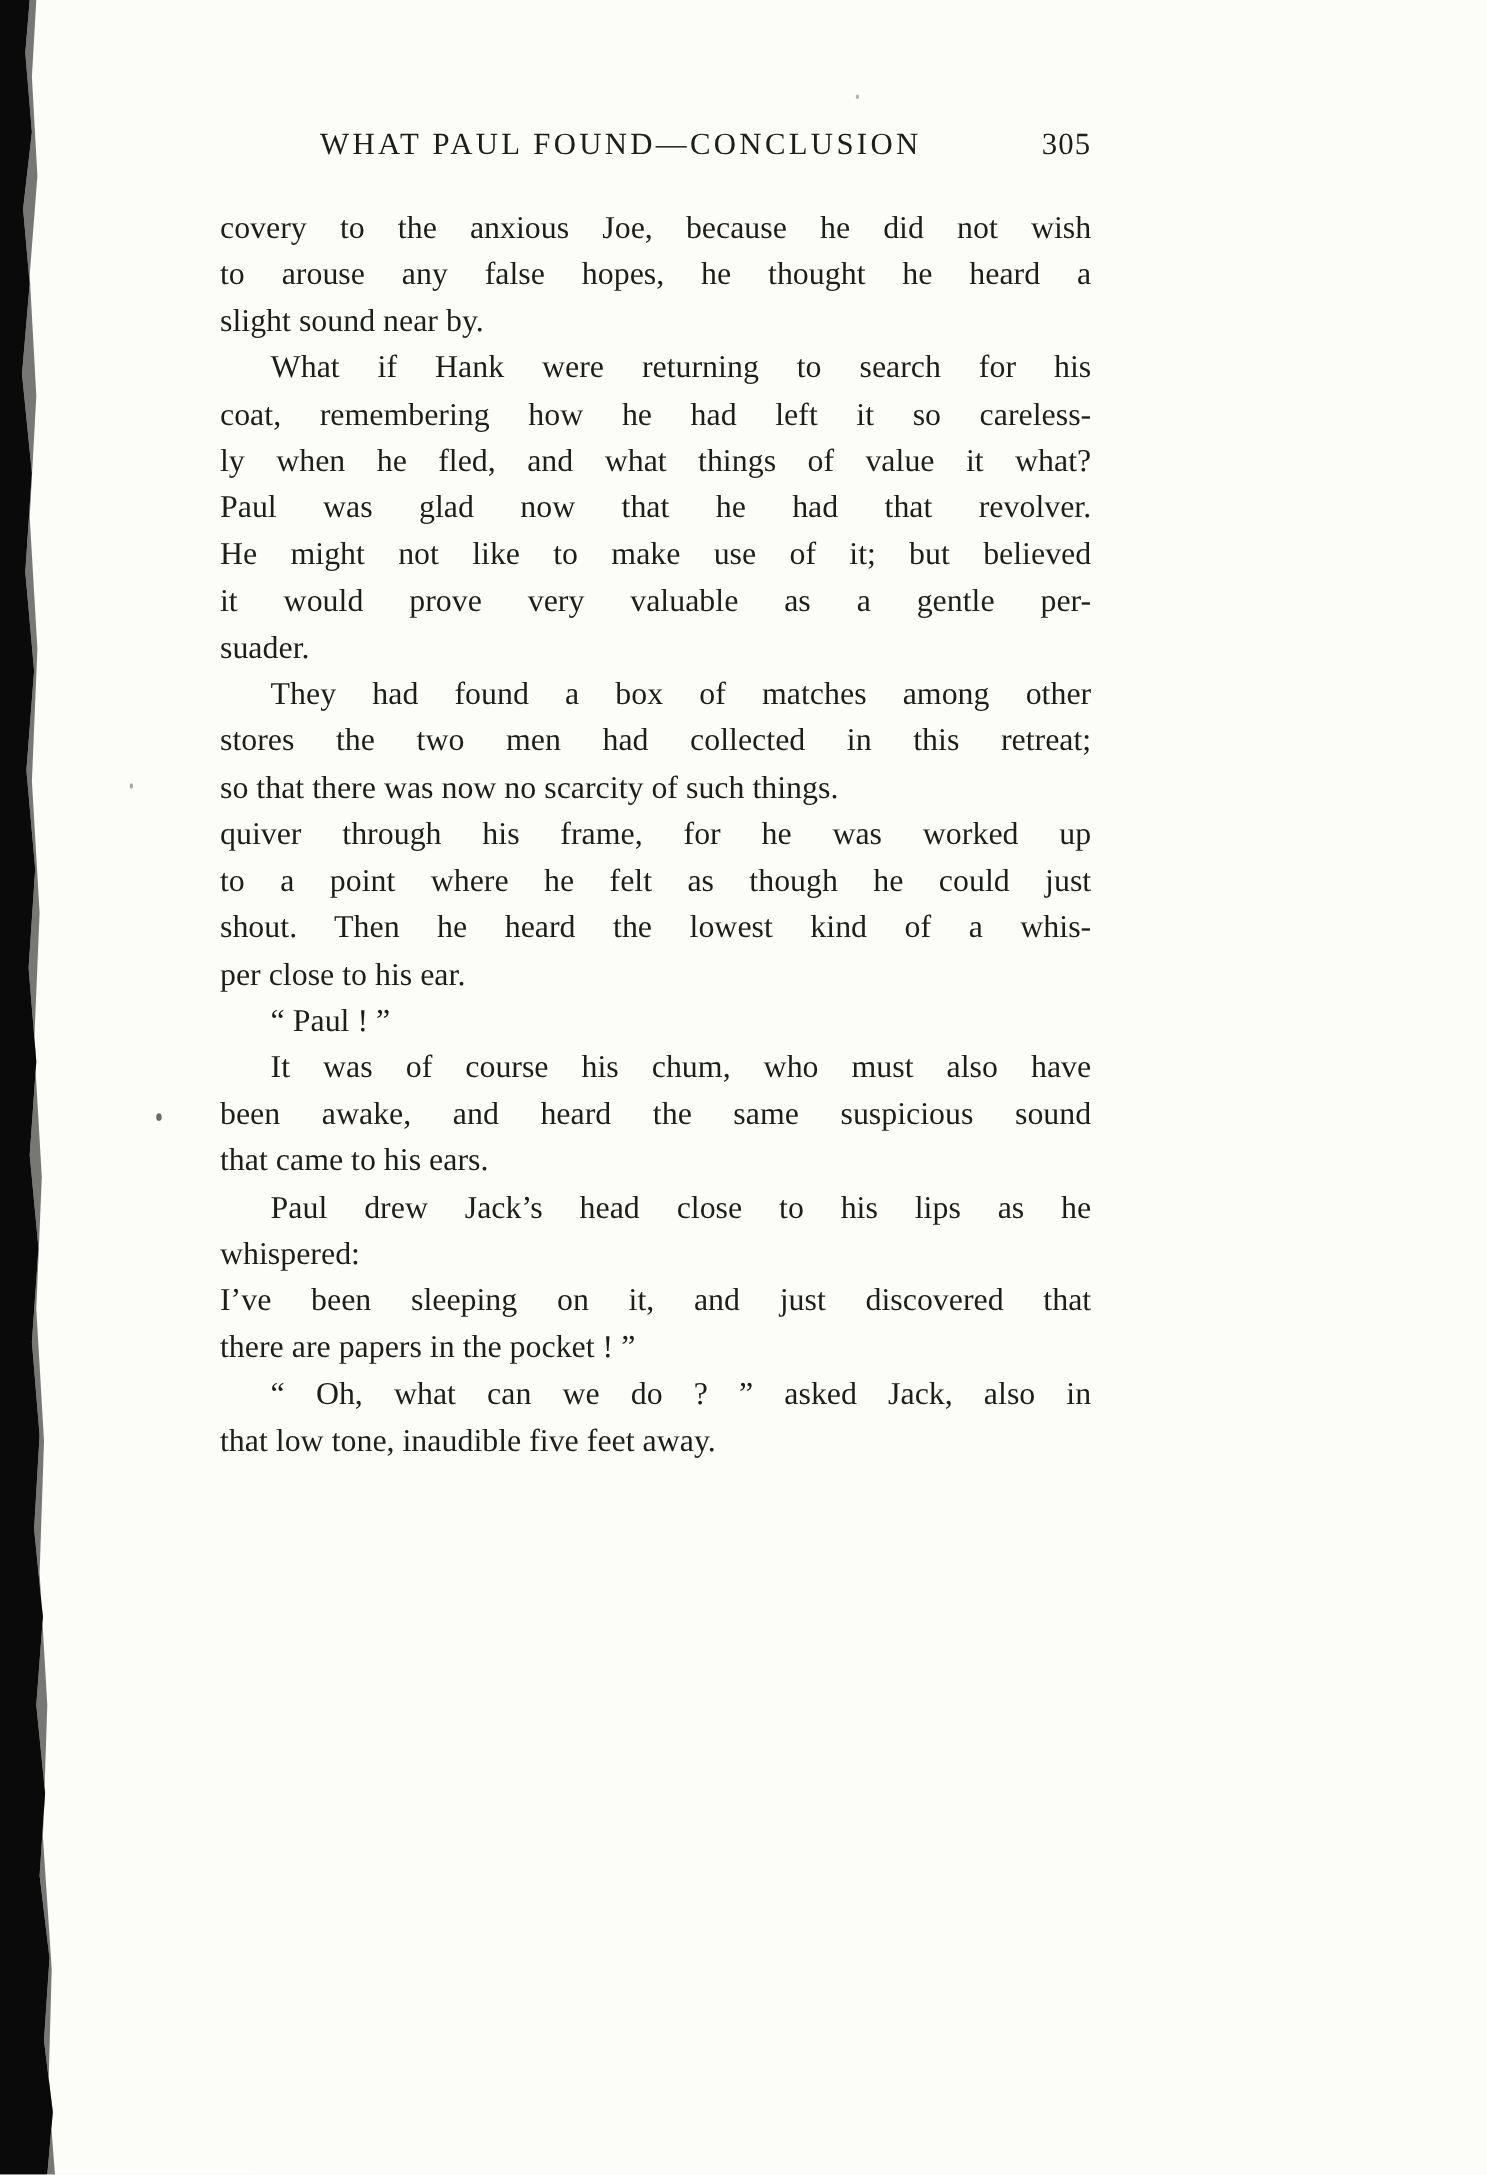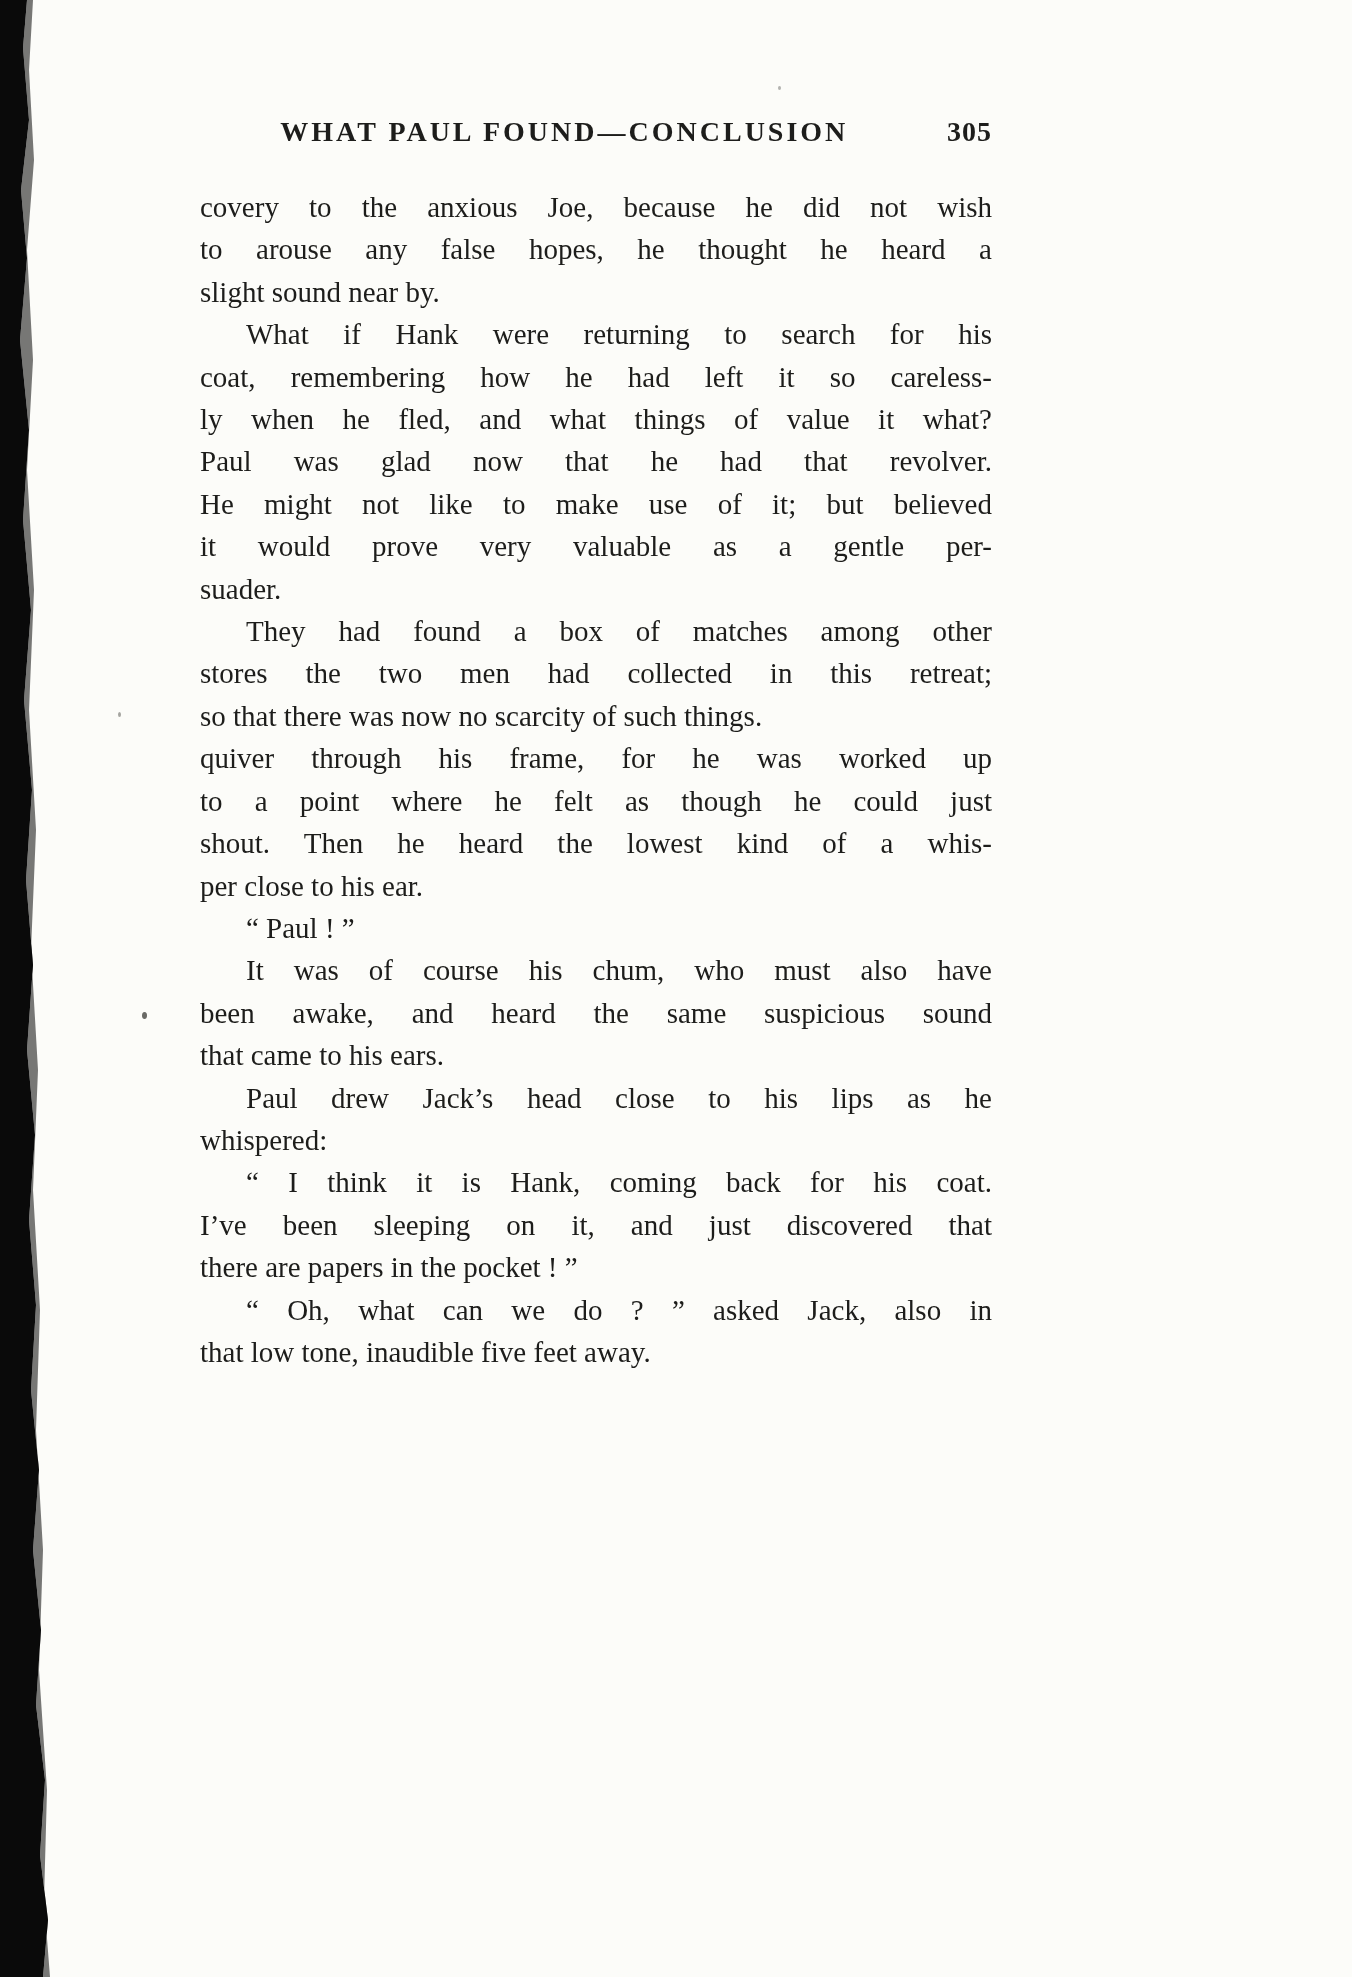--- a/index.html
+++ b/index.html
@@ -41,21 +41,20 @@
     color: var(--ink);
   }
   .running-header {
     position: relative;
     height: 40px;
     margin-bottom: 34px;
     font-size: 28px;
     line-height: 40px;
     letter-spacing: 3px;
     white-space: nowrap;
-    font-weight: bold;
   }
   .running-header .header-title {
     position: absolute;
     left: 46%;
     transform: translateX(-50%);
   }
   .running-header .page-num {
     position: absolute;
     right: 0;
     letter-spacing: 1px;
@@ -149,21 +148,20 @@
         <div class="paragraph">
           <div class="line indent">It was of course his chum, who must also have</div>
           <div class="line">been awake, and heard the same suspicious sound</div>
           <div class="line last">that came to his ears.</div>
         </div>
         <div class="paragraph">
           <div class="line indent">Paul drew Jack’s head close to his lips as he</div>
           <div class="line last">whispered:</div>
         </div>
         <div class="paragraph">
-          <div class="line indent">“ I think it is Hank, coming back for his coat.</div>
           <div class="line">I’ve been sleeping on it, and just discovered that</div>
           <div class="line last">there are papers in the pocket ! ”</div>
         </div>
         <div class="paragraph">
           <div class="line indent">“ Oh, what can we do ? ” asked Jack, also in</div>
           <div class="line last">that low tone, inaudible five feet away.</div>
         </div>
       </div>
 
   </div>

